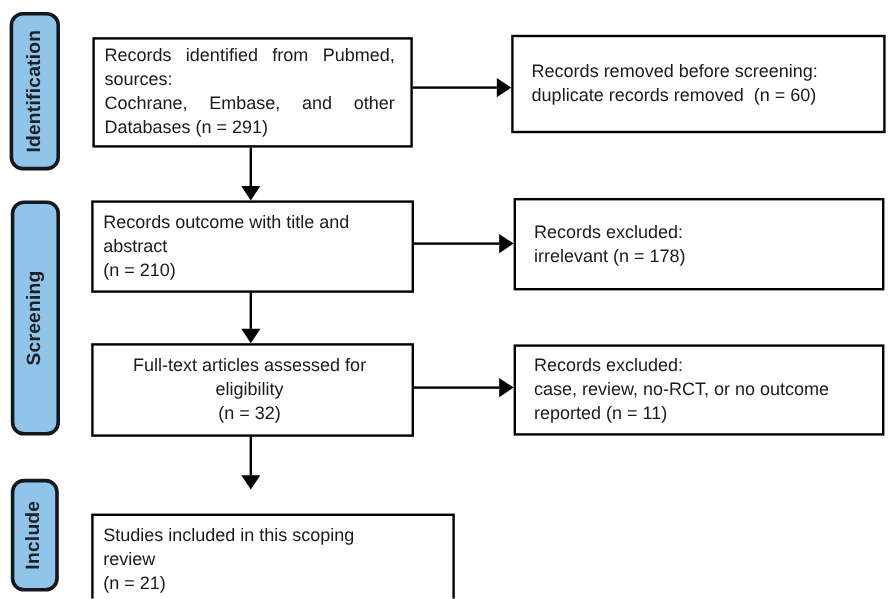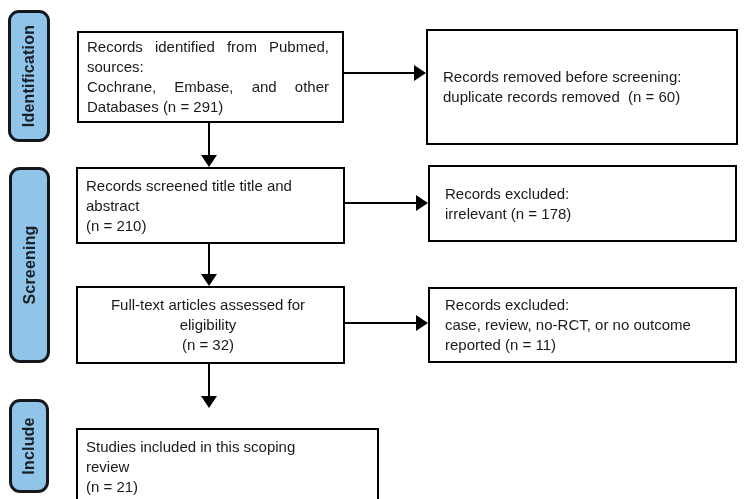--- a/index.html
+++ b/index.html
@@ -106,38 +106,38 @@
   </div>
 
   <div class="box" style="left:77px; top:31px; width:267px; height:92px;">
     <div class="line justify">Records identified from Pubmed,</div>
     <div class="line">sources:</div>
     <div class="line justify">Cochrane, Embase, and other</div>
     <div class="line">Databases (n = 291)</div>
   </div>
 
   <div class="box" style="left:76px; top:167px; width:269px; height:77px;">
-    <div class="line">Records screened title title and</div>
+    <div class="line">Records outcome with title and</div>
     <div class="line">abstract</div>
     <div class="line">(n = 210)</div>
   </div>
 
   <div class="box" style="left:76px; top:286px; width:269px; height:78px;align-items:center;">
     <div class="line">Full-text articles assessed for</div>
     <div class="line">eligibility</div>
     <div class="line">(n = 32)</div>
   </div>
 
   <div class="box" style="left:76px; top:428px; width:303px; height:78px;">
     <div class="line">Studies included in this scoping</div>
     <div class="line">review</div>
     <div class="line">(n = 21)</div>
   </div>
 
-  <div class="box" style="left:426px; top:29px; width:312px; height:116px; padding-left:15px;">
+  <div class="box" style="left:426px; top:29px; width:312px; height:82px; padding-left:15px;">
     <div class="line">Records removed before screening:</div>
     <div class="line">duplicate records removed  (n = 60)</div>
   </div>
 
   <div class="box" style="left:428px; top:165px; width:309px; height:77px; padding-left:15px;">
     <div class="line">Records excluded:</div>
     <div class="line">irrelevant (n = 178)</div>
   </div>
 
   <div class="box" style="left:428px; top:287px; width:309px; height:76px; padding-left:15px;">

